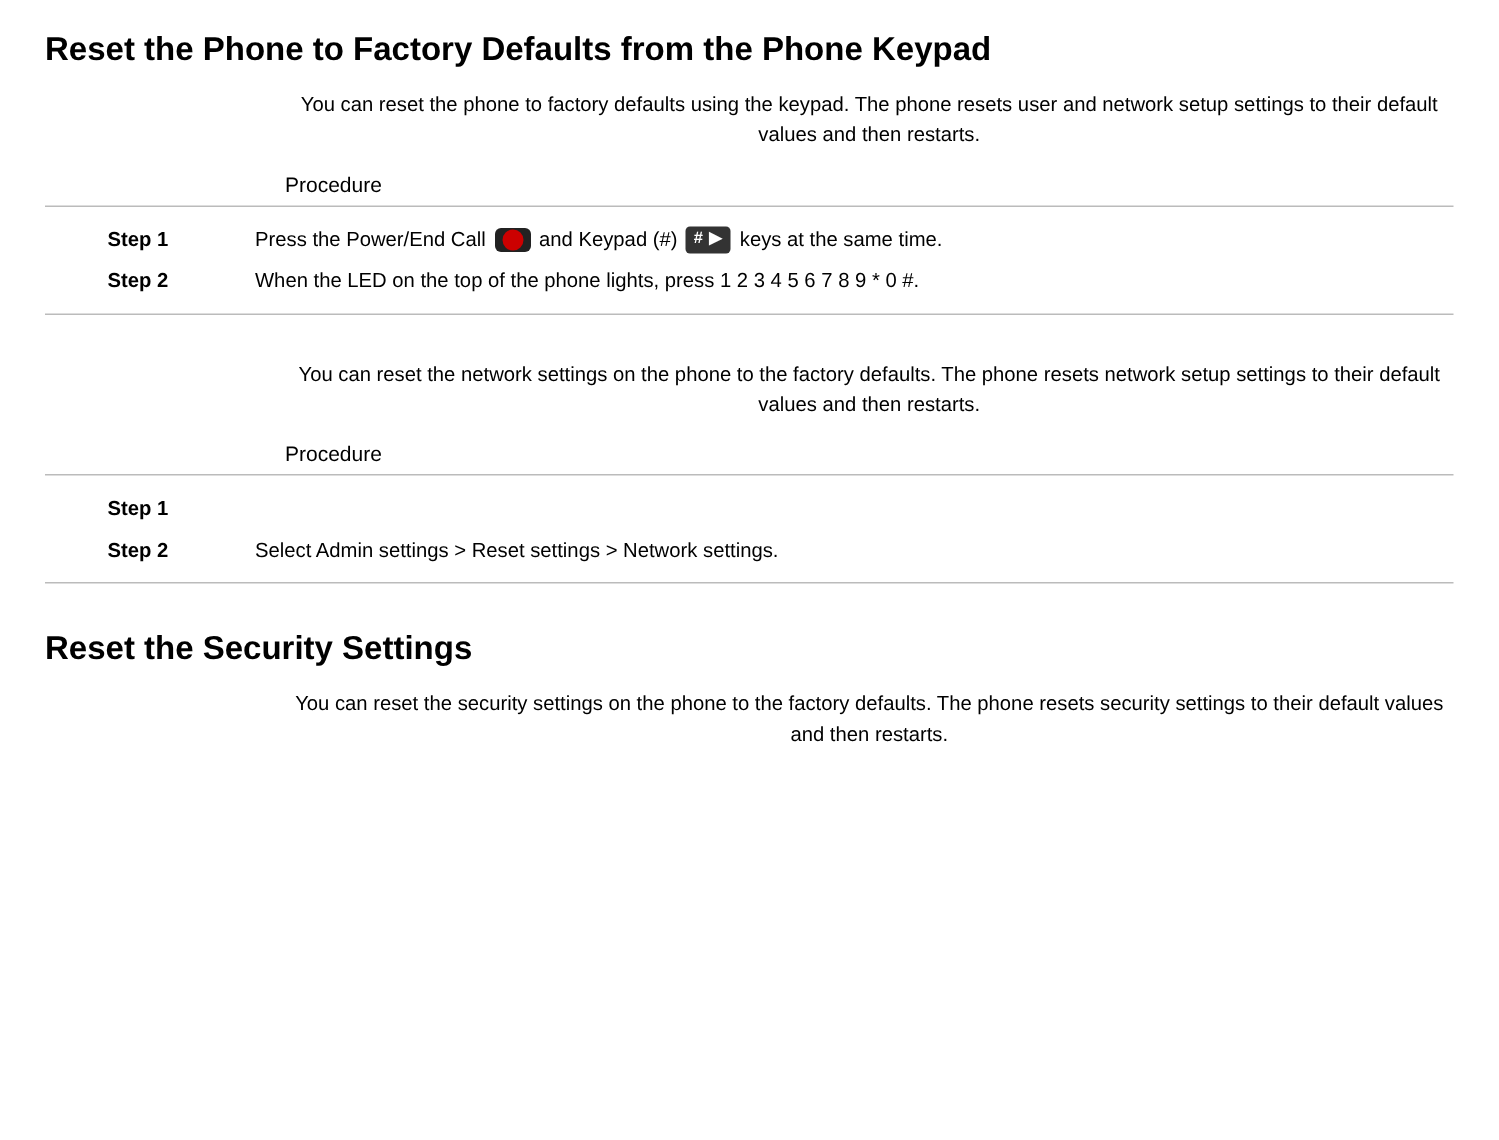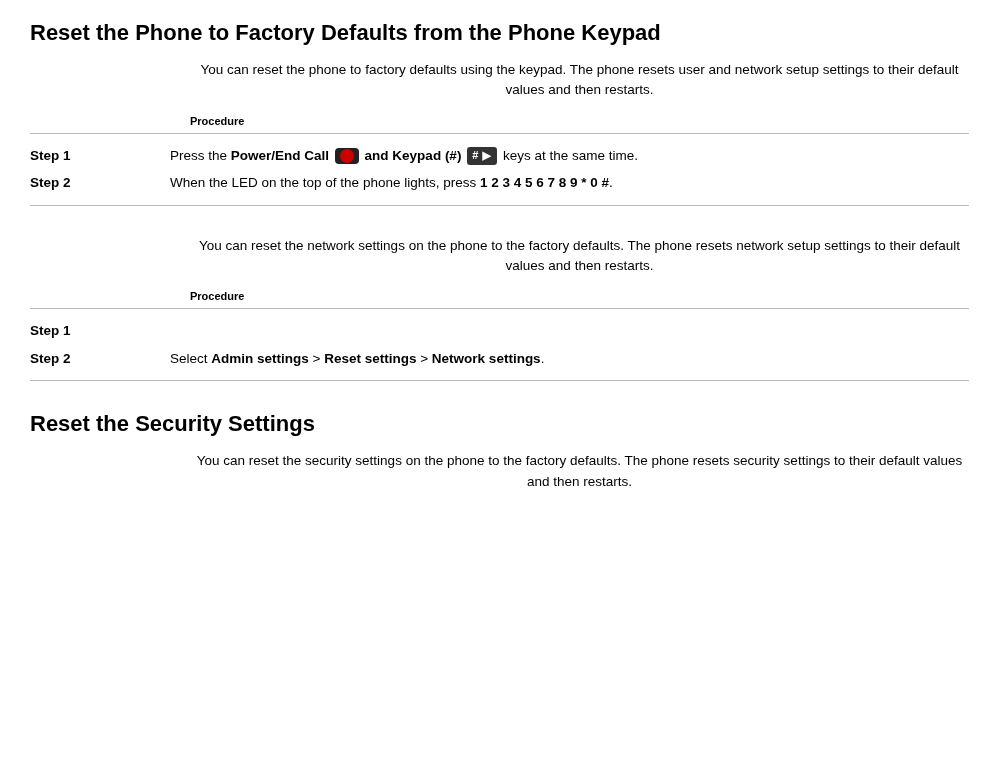--- a/index.html
+++ b/index.html
@@ -29,50 +29,50 @@
     .description {
       margin-left: 160px;
       margin-bottom: 14px;
       font-size: 13.5px;
       line-height: 1.5;
       max-width: 780px;
       text-align: center;
     }
     .procedure-label {
       margin-left: 160px;
-      font-weight: bold;
-      font-size: 11px;
+      font-weight: normal;
+      font-size: 14px;
       margin-bottom: 6px;
     }
     .steps-container {
       border-top: 1.5px solid #bbb;
       border-bottom: 1.5px solid #bbb;
       padding: 8px 0;
       margin-bottom: 10px;
     }
     .step-row {
       display: flex;
       align-items: baseline;
       padding: 3px 0;
       font-size: 13.5px;
       line-height: 1.6;
     }
     .step-label {
       width: 140px;
       min-width: 140px;
-      text-align: left;
+      text-align: center;
       font-weight: bold;
       padding-right: 16px;
       font-size: 13.5px;
     }
     .step-content {
       flex: 1;
     }
     .step-content b {
-      font-weight: bold;
+      font-weight: normal;
     }
     
     .power-icon {
       display: inline-block;
       background: #222;
       border-radius: 4px;
       width: 24px;
       height: 16px;
       vertical-align: middle;
       position: relative;

